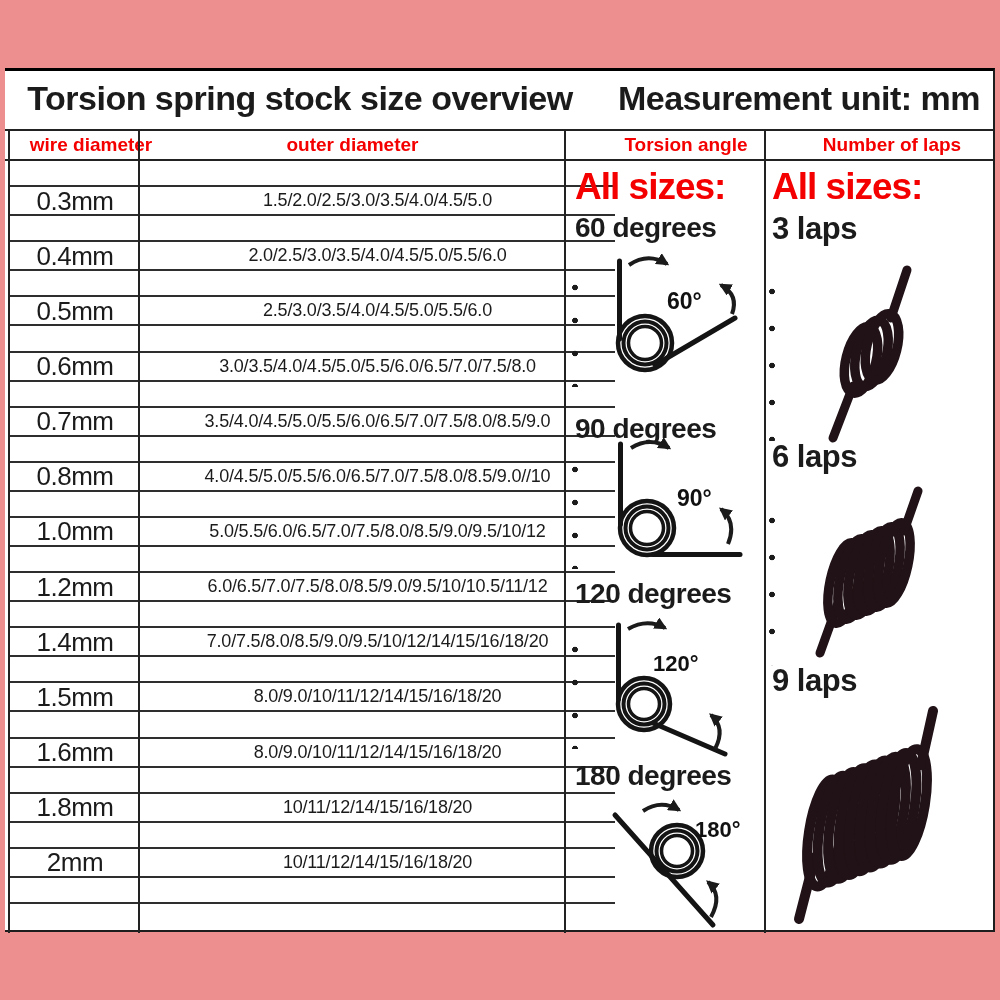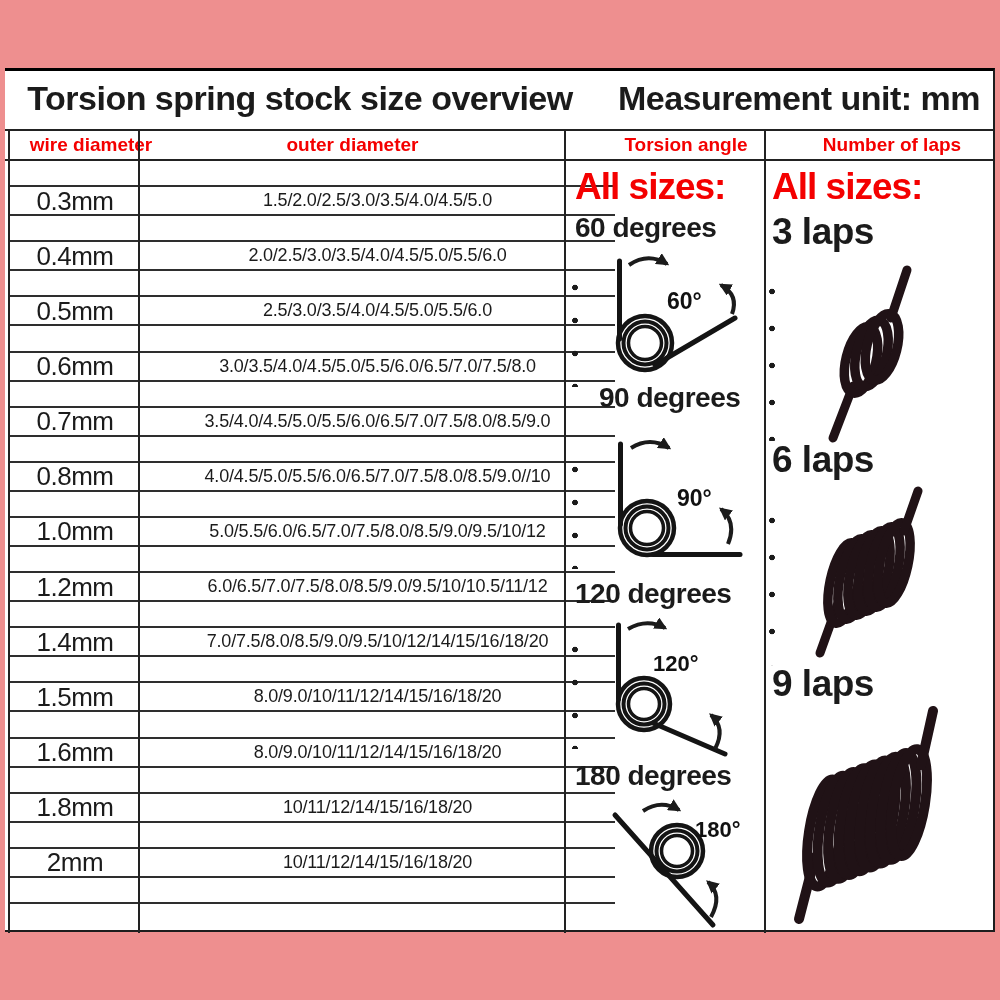--- a/index.html
+++ b/index.html
@@ -31,21 +31,21 @@
   .sp{ height:26.1px; border-bottom:2px solid #2e2e2e; flex:none; }
   .dr{ height:29.05px; border-bottom:2px solid #2e2e2e; flex:none; display:flex; align-items:center; }
   .dr .c1{ width:130px; text-align:center; font-size:26px; line-height:26px; letter-spacing:-0.5px; }
   .dr .c2{ flex:1; text-align:center; font-size:18px; letter-spacing:-0.2px; }
 
   
   .allsizes{ position:absolute; color:var(--red,#f40000); font-weight:800; font-size:37px;
              letter-spacing:-1px; white-space:nowrap; }
   .sec{ position:absolute; font-weight:700; white-space:nowrap; letter-spacing:-0.5px; }
   .sec.angle{ font-size:28px; }
-  .sec.laps{ font-size:37px; }
+  .sec.laps{ font-size:31px; }
 
   .dots{ position:absolute; width:6px;
          background-image:radial-gradient(circle, #1b1b1b 2.6px, rgba(0,0,0,0) 3.1px);
          background-size:6px 33px; background-repeat:repeat-y; background-position:center 4px; }
   .dots.wide{ background-size:6px 37px; }
 
   svg{ position:absolute; overflow:visible; }
   svg text{ font-family:"Liberation Sans",sans-serif; font-weight:700; fill:#111; }
   .wire{ stroke:#141414; fill:none; }
   .arrow{ stroke:#1b1b1b; stroke-width:4; fill:none; }
@@ -149,21 +149,21 @@
       <div class="sp"></div>
     </div>
 
     <div class="vline" style="left:3px;top:60px;height:802px;"></div>
     <div class="vline" style="left:133px;top:60px;height:802px;"></div>
     <div class="vline" style="left:559px;top:60px;height:802px;"></div>
     <div class="vline" style="left:759px;top:60px;height:802px;"></div>
 
     <div class="allsizes" style="left:570px;top:95px;">All sizes:</div>
     <div class="sec angle" style="left:570px;top:141px;">60 degrees</div>
-    <div class="sec angle" style="left:570px;top:311px;margin-left:24px;">90 degrees</div>
+    <div class="sec angle" style="left:570px;top:342px;">90 degrees</div>
     <div class="sec angle" style="left:570px;top:507px;">120 degrees</div>
     <div class="sec angle" style="left:570px;top:689px;">180 degrees</div>
 
     <div class="dots" style="left:567px;top:196px;height:120px;"></div>
     <div class="dots" style="left:567px;top:378px;height:120px;"></div>
     <div class="dots" style="left:567px;top:558px;height:120px;"></div>
 
     <svg style="left:590px;top:180px;" width="150" height="140" viewBox="0 0 150 140">
       <defs>
         <marker id="ah" viewBox="0 0 10 10" refX="8" refY="5" markerWidth="3.2" markerHeight="3.2" orient="auto">

